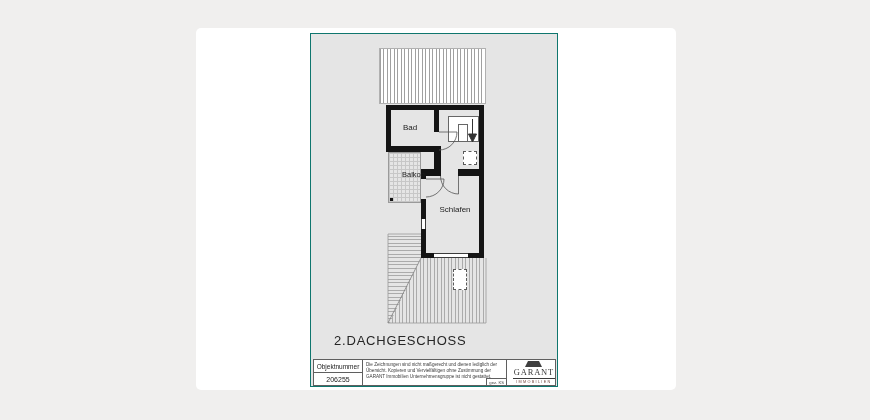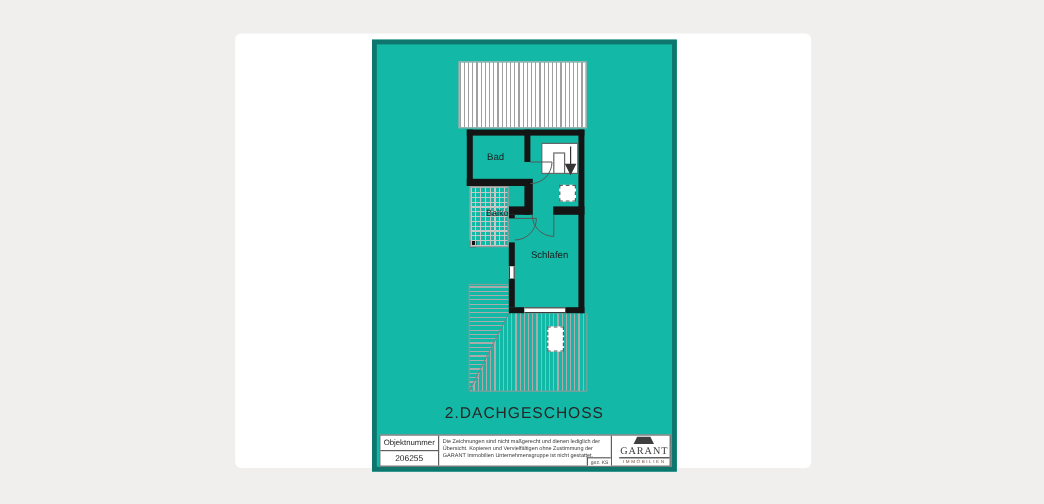--- a/index.html
+++ b/index.html
@@ -8,21 +8,21 @@
     background:#f0efee;
     font-family:"Liberation Sans", sans-serif;
     position:relative;overflow:hidden;
   }
   .panel{
     position:absolute;left:196px;top:28px;width:480px;height:362px;
     background:#ffffff;border-radius:5px;
   }
   .sheet{
     position:absolute;left:114px;top:5px;width:246px;height:352px;
-    background:#14b8a6;border:4px solid #0f766e;
+    background:#e5e5e5;border:1px solid #0f766e;
   }
   .abs{position:absolute;}
   .w{position:absolute;background:#141414;}
   .hatch-v{
     background:repeating-linear-gradient(90deg,#a0a0a0 0px,#a0a0a0 1px,#ffffff 1px,#ffffff 3.5px);
     border:1px solid #b0b0b0;box-sizing:border-box;
   }
   .hatch-v2{
     background:repeating-linear-gradient(90deg,#ababab 0px,#ababab 1px,transparent 1px,transparent 3.5px);
   }
@@ -34,21 +34,21 @@
     border:1px solid #9a9a9a;
     background:
       repeating-linear-gradient(90deg,#c7c7c7 0px,#c7c7c7 1px,transparent 1px,transparent 4px),
       repeating-linear-gradient(0deg,#c7c7c7 0px,#c7c7c7 1px,transparent 1px,transparent 4px);
   }
   .shaft{position:absolute;border:1px dashed #5a5a5a;background:#fff;box-sizing:border-box;}
   .win-h{position:absolute;background:#fff;border-top:1px solid #3c3c3c;border-bottom:1px solid #3c3c3c;box-sizing:border-box;}
   .win-v{position:absolute;background:#fff;border-left:1px solid #3c3c3c;border-right:1px solid #3c3c3c;box-sizing:border-box;}
   .room-label{position:absolute;font-size:8px;color:#1d1d1d;text-align:center;}
   .plan-title{
-    position:absolute;left:23px;top:299px;width:200px;text-align:center;
+    position:absolute;left:23px;top:299px;width:200px;text-align:left;
     font-size:13px;letter-spacing:0.8px;color:#262626;
   }
   .tblock{
     position:absolute;left:2px;top:325px;width:243px;height:27px;
     border:1px solid #5f5f5f;box-sizing:border-box;display:flex;background:#fff;
   }
   .tb-col1{width:49px;border-right:1px solid #5f5f5f;box-sizing:border-box;display:flex;flex-direction:column;}
   .tb-col1 .r1{flex:1;border-bottom:1px solid #5f5f5f;display:flex;align-items:center;justify-content:center;font-size:6.5px;color:#222;}
   .tb-col1 .r2{flex:1;display:flex;align-items:center;justify-content:center;font-size:7px;color:#222;}
   .tb-col2{flex:1;position:relative;box-sizing:border-box;}

